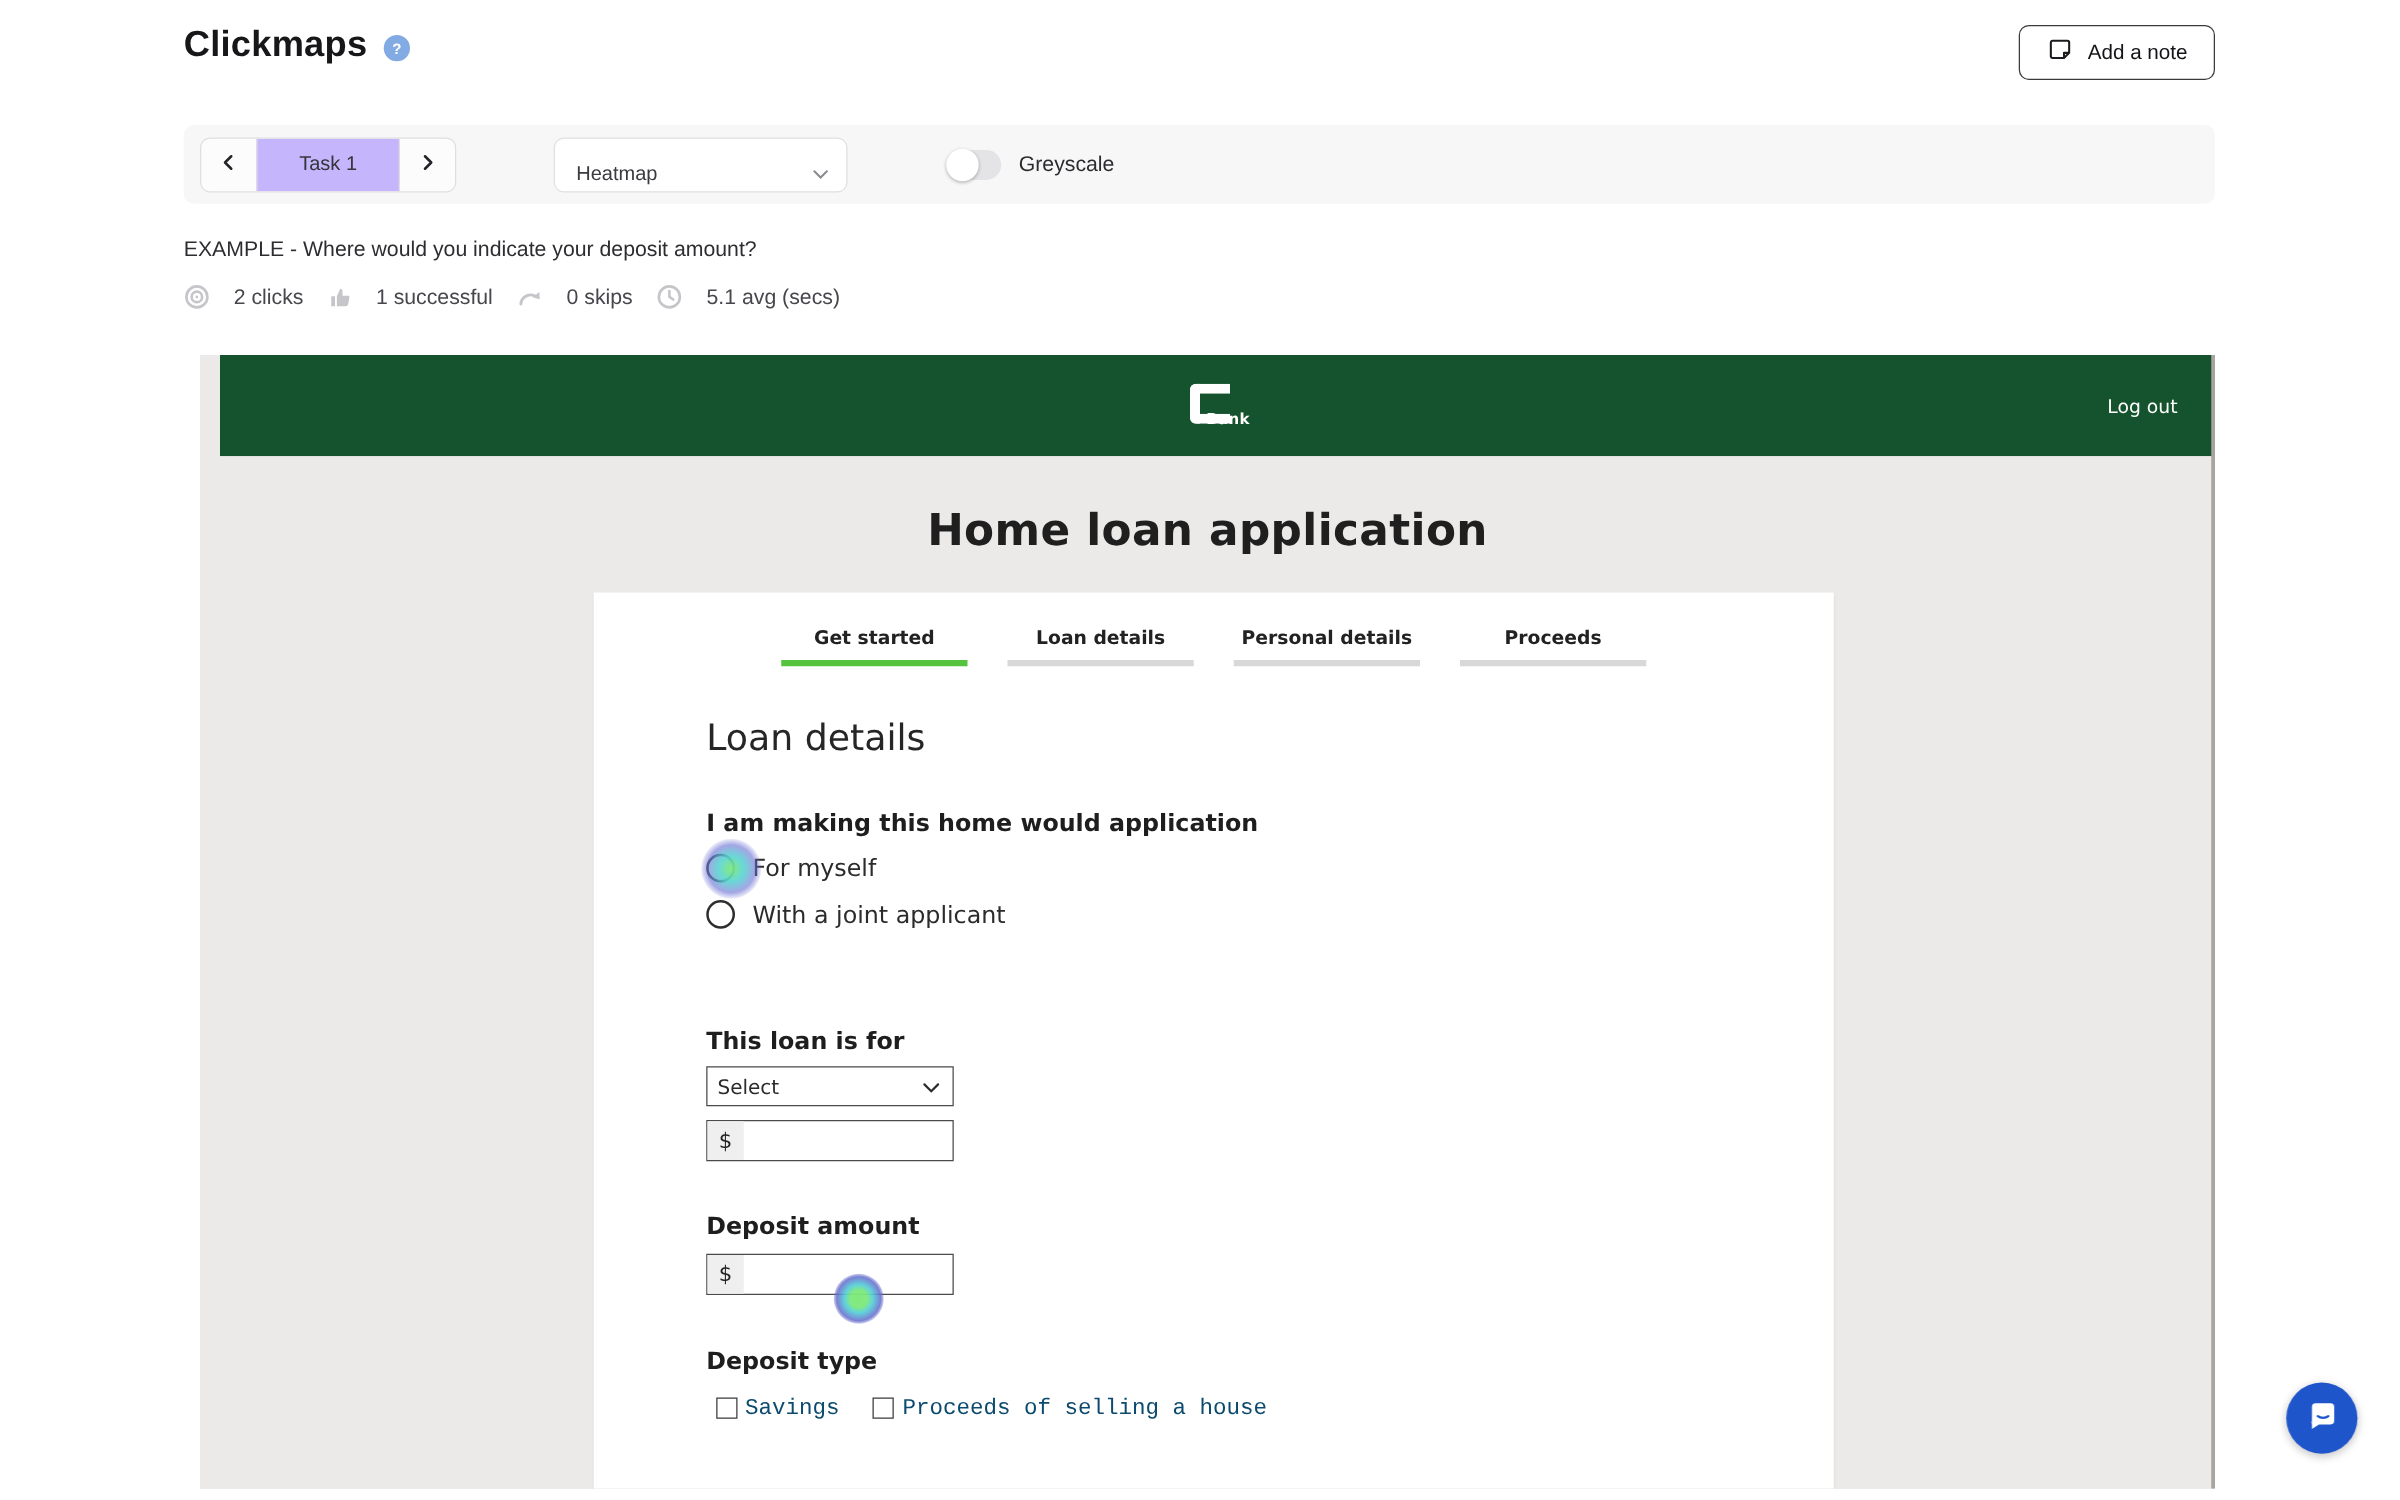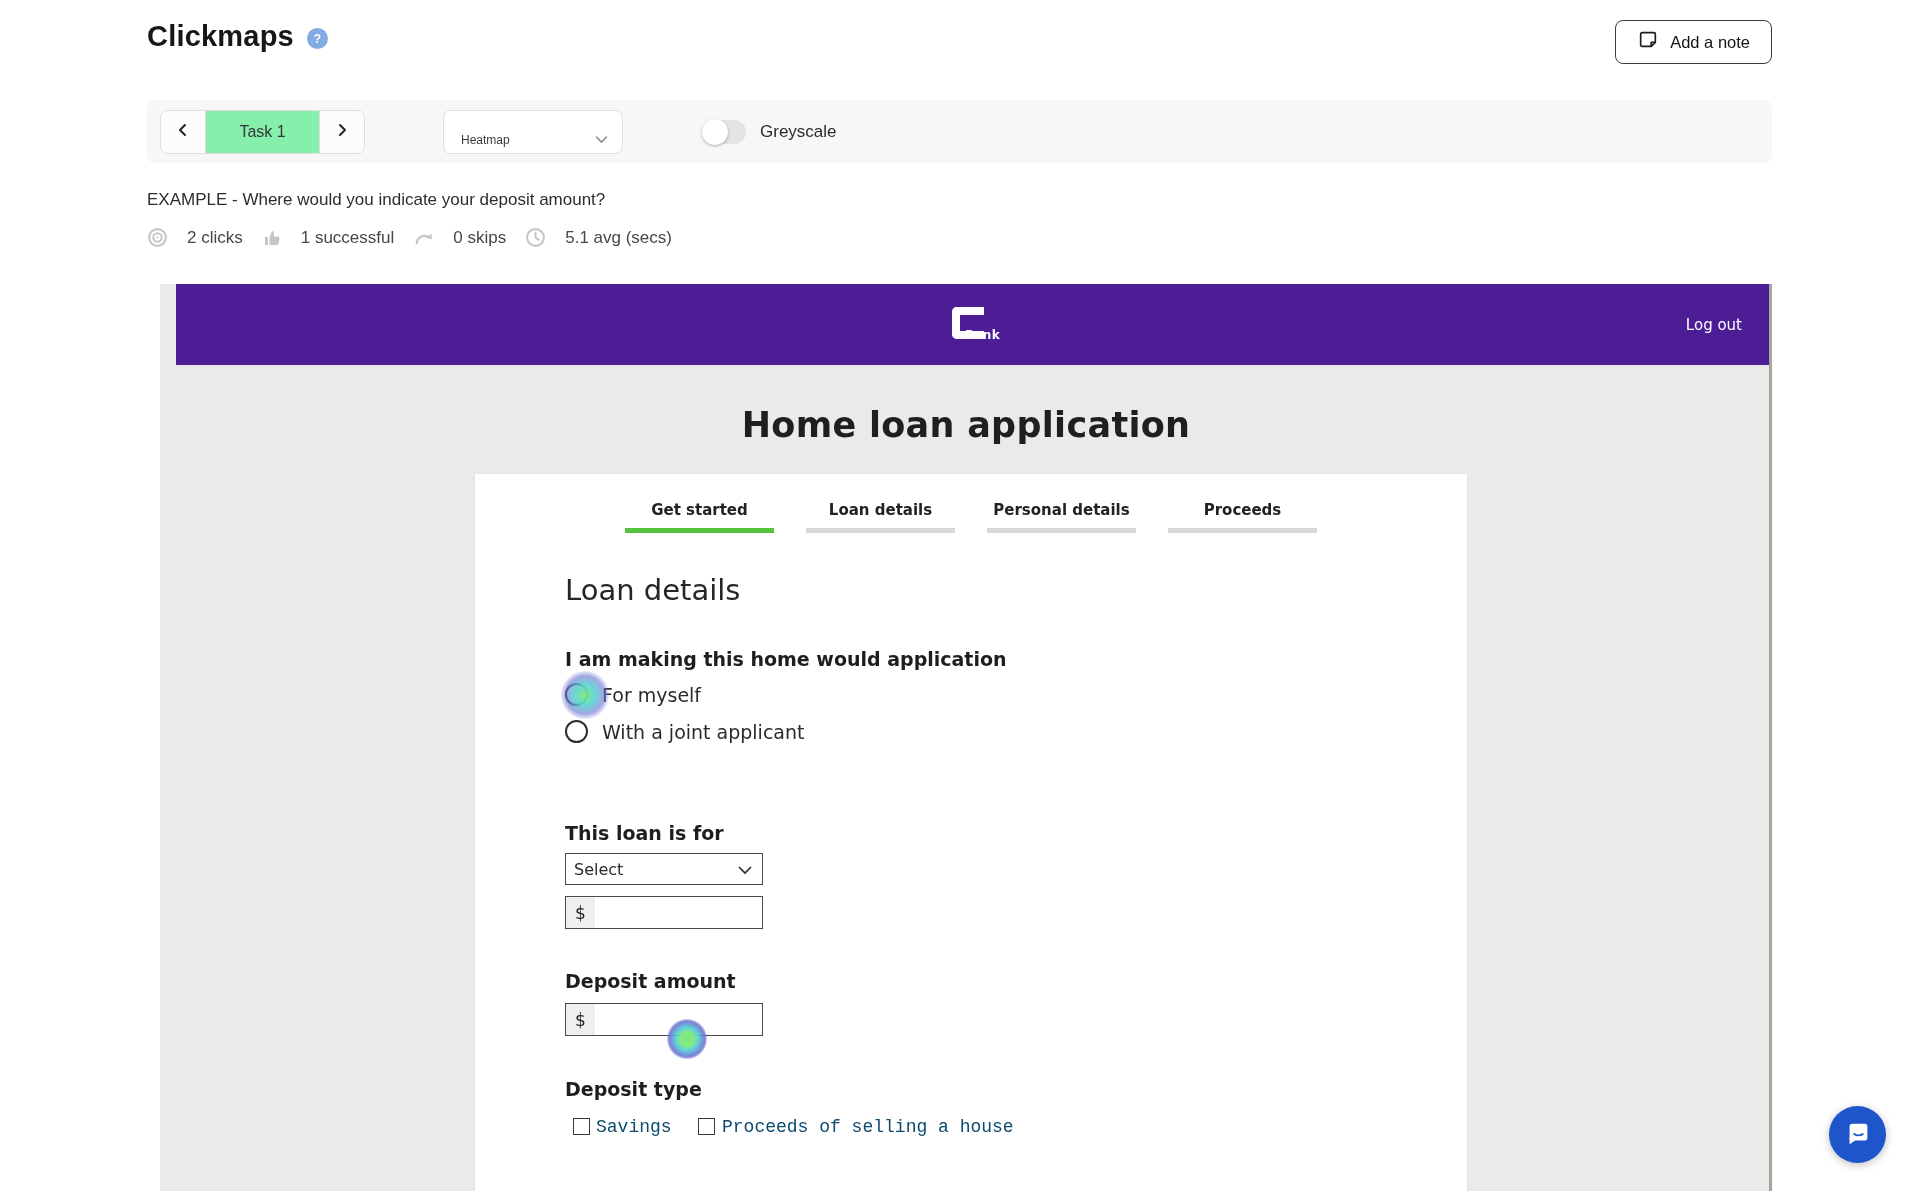--- a/index.html
+++ b/index.html
@@ -18,45 +18,45 @@
                   background:#fff; border:1.5px solid #3a3a3e; border-radius:8px;
                   font-size:16.5px; color:#141418; cursor:pointer; }
 
   
   .toolbar { margin:20px 148px 0 147px; height:63px; background:#f7f7f8; border-radius:8px;
              display:flex; align-items:center; }
   .task-switcher { display:flex; align-items:stretch; height:44px; margin-left:13px;
                    background:#fcfcfd; border:1px solid #dfdfe2; border-radius:8px; overflow:hidden; }
   .nav-btn { width:44px; display:flex; align-items:center; justify-content:center; cursor:pointer; background:transparent; border:none; }
   .task-box { width:115px; display:flex; align-items:center; justify-content:center;
-              background:#86efac; border-left:1px solid #dfdfe2; border-right:1px solid #dfdfe2;
+              background:#c4b5fd; border-left:1px solid #dfdfe2; border-right:1px solid #dfdfe2;
               font-size:16px; color:#35353a; }
-  .view-select { margin-left:78px; width:180px; height:44px; background:#fff;
+  .view-select { margin-left:78px; width:235px; height:44px; background:#fff;
                  border:1px solid #e0e0e3; border-radius:8px; display:flex; align-items:center;
-                 justify-content:space-between; padding:16px 14px 0 17px; font-size:12px;
+                 justify-content:space-between; padding:16px 14px 0 17px; font-size:16px;
                  color:#3a3a40; cursor:pointer; }
   .toggle-wrap { display:flex; align-items:center; margin-left:81px; gap:14px; }
   .toggle { width:42px; height:24px; border-radius:12px; background:#e4e4e7; position:relative; cursor:pointer; }
   .toggle-knob { position:absolute; left:-2px; top:-1px; width:26px; height:26px; border-radius:50%;
                  background:#fff; box-shadow:0 1px 3px rgba(0,0,0,.3); }
   .toggle-label { font-size:17px; color:#2c2c30; }
 
   
   .question { margin:27px 0 0 147px; }
   .q-title { font-size:17px; font-weight:400; color:#2d2d31; }
   .stats { display:flex; align-items:center; gap:19px; margin-top:17px; }
   .stat { display:flex; align-items:center; gap:19px; font-size:17px; color:#46464c; }
   .stat svg { display:block; }
 
   
   .screenshot-frame { position:relative; margin:36px 0 0 160px; width:1612px; height:907px;
                       overflow:hidden; background:#eceae9; }
   .scrollbar-line { position:absolute; right:0; top:0; width:3px; height:100%;
                     background:#a8a49e; z-index:5; }
-  .bank-header { position:relative; height:81px; background:#4c1d95;margin-left:16px; }
+  .bank-header { position:relative; height:81px; background:#14532d;margin-left:16px; }
   .bank-logo { position:absolute; left:50%; top:50%; transform:translate(-50%,-50%);
                width:44px; height:36px; }
   .logo-c { position:absolute; left:0; top:0; width:32px; height:32px;
             border:8px solid #fff; border-right:none; border-radius:5px 0 0 5px; }
   .logo-text { position:absolute; left:13px; bottom:1px; color:#fff; font-size:12px;
                font-weight:700; font-family:"DejaVu Sans", sans-serif; letter-spacing:.3px; }
   .logout { position:absolute; right:30px; top:50%; transform:translateY(-50%);
             color:#fff; font-size:15px; font-family:"DejaVu Sans", sans-serif; cursor:pointer; }
 
   .bank-body { position:relative; height:826px; background:#eceae9;

